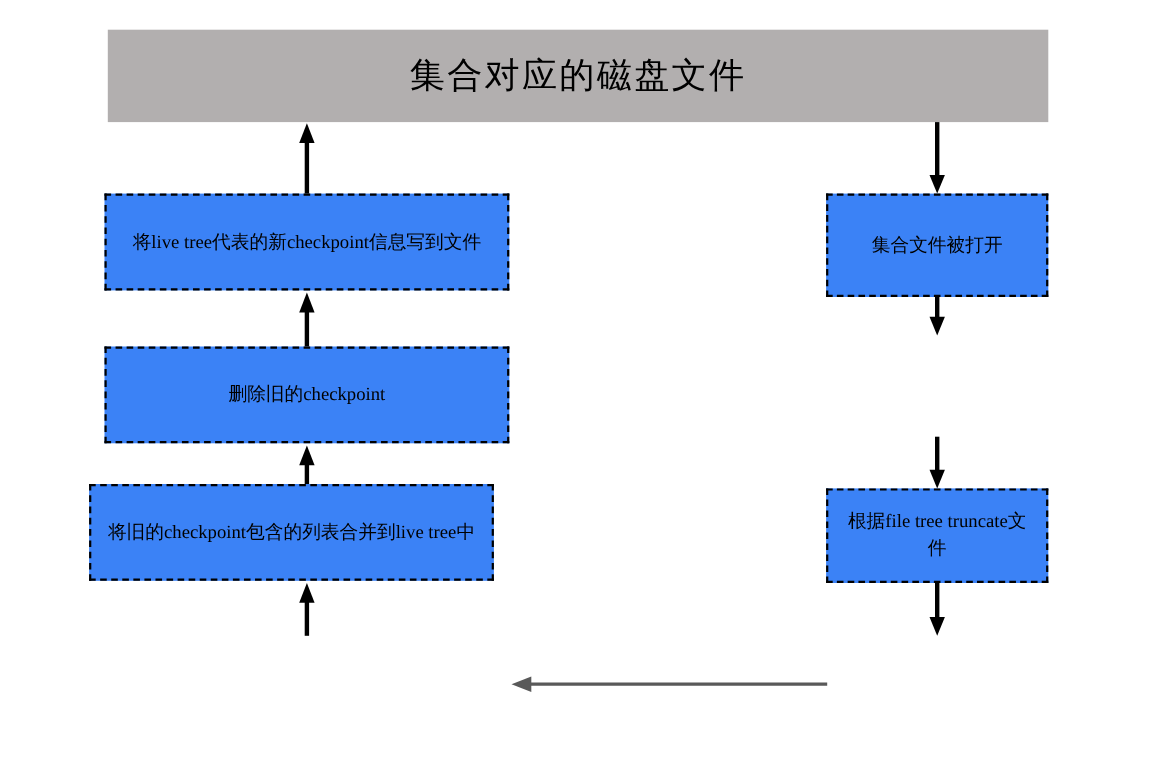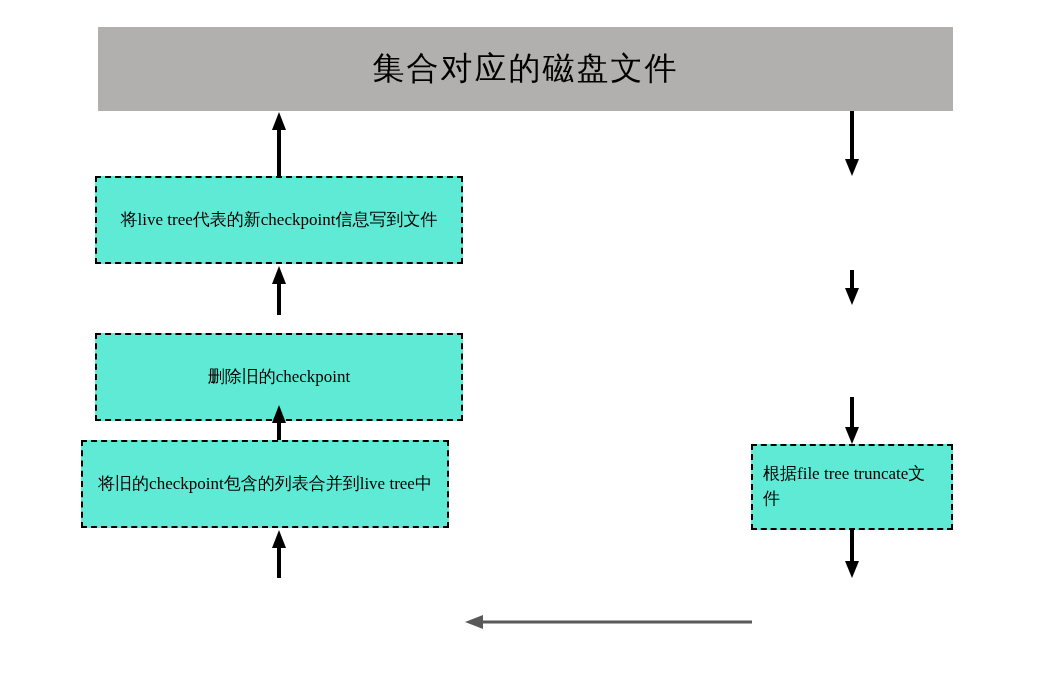--- a/index.html
+++ b/index.html
@@ -31,37 +31,38 @@
   }
   .title-bar .title-text {
     font-size: 32px;
     color: #000000;
     letter-spacing: 2px;
     font-family: "Liberation Serif", serif;
   }
   .node {
     position: absolute;
     border: 2.5px dashed #000000;
-    background: #5eead4;
+    background: #3b82f6;
     box-sizing: border-box;
     display: flex;
     align-items: center;
     justify-content: center;
+    text-align: center;
     font-size: 17px;
     line-height: 1.45;
     color: #000000;
     padding: 4px 10px;
     font-family: "Liberation Serif", serif;
   }
   .node.small {
     font-size: 17px;
   }
   
   #node-write   { left: 95px;  top: 176px; width: 368px; height: 88px; }
-  #node-delete  { left: 95px;  top: 333px; width: 368px; height: 88px; }
+  #node-delete  { left: 95px;  top: 315px; width: 368px; height: 88px; }
   #node-merge   { left: 81px;  top: 440px; width: 368px; height: 88px; }
   #node-select  { left: 95px;  top: 578px; width: 368px; height: 88px; }
   
   #node-open    { left: 751px; top: 176px; width: 202px; height: 94px; }
   #node-read    { left: 751px; top: 305px; width: 202px; height: 92px; }
   #node-trunc   { left: 751px; top: 444px; width: 202px; height: 86px; }
   #node-build   { left: 751px; top: 578px; width: 202px; height: 88px; }
 
   .arrow {
     position: absolute;
@@ -77,20 +78,21 @@
 <div id="canvas">
 
   <div class="title-bar">
     <span class="title-text">集合对应的磁盘文件</span>
   </div>
 
   <div class="node" id="node-write">将live tree代表的新checkpoint信息写到文件</div>
   <div class="node" id="node-delete">删除旧的checkpoint</div>
   <div class="node" id="node-merge">将旧的checkpoint包含的列表合并到live tree中</div>
 
+  <div class="node small" id="node-open">集合文件被打开</div>
   <div class="node small" id="node-trunc">根据file tree truncate文件</div>
 
   <div class="arrow" style="left:842px; top:111px;">
     <svg width="20" height="66">
       <line x1="10" y1="0" x2="10" y2="52" stroke="#000" stroke-width="4"></line>
       <polygon points="10,65 3,48 17,48" fill="#000"></polygon>
     </svg>
   </div>
 
   <div class="arrow" style="left:842px; top:270px;">

